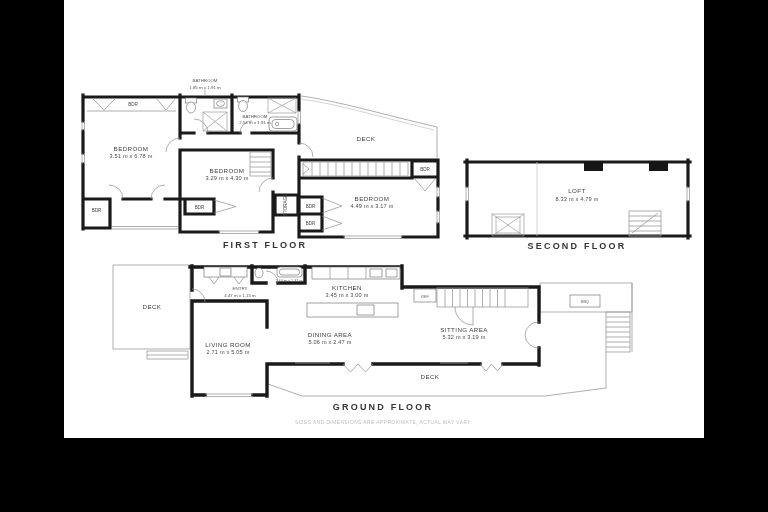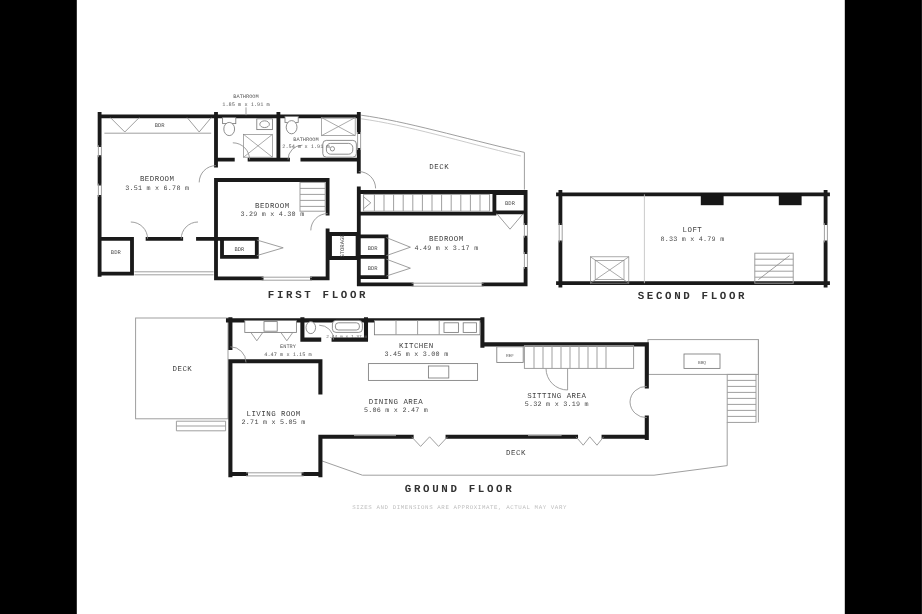--- a/index.html
+++ b/index.html
@@ -1,16 +1,16 @@
 <!DOCTYPE html>
 <html><head>
 <meta charset="utf-8">
 <style>
   html,body{margin:0;padding:0;background:#000;}
-  #page{position:relative;width:768px;height:512px;background:#000000;overflow:hidden;font-family:Liberation Mono, monospace;}
+  #page{position:relative;width:768px;height:438px;background:#000000;overflow:hidden;font-family:Liberation Sans, sans-serif;}
   #paper{position:absolute;left:64px;top:0;width:640px;height:512px;background:#ffffff;}
   svg{position:absolute;left:0;top:0;}
   .wall{stroke:#1a1a1a;stroke-width:3.2;fill:none;stroke-linecap:square;}
   .wallg{stroke:#1a1a1a;stroke-width:3.4;fill:none;stroke-linecap:square;}
   .thin{stroke:#9b9b9b;stroke-width:0.8;fill:none;}
   .lite{stroke:#c0c0c0;stroke-width:0.7;fill:none;}
   .door{stroke:#8d8d8d;stroke-width:0.7;fill:none;}
   .fix{stroke:#7a7a7a;stroke-width:0.7;fill:#ffffff;}
   .hatch{stroke:#8a8a8a;stroke-width:0.6;fill:none;}
   .blk{fill:#161616;stroke:none;}

